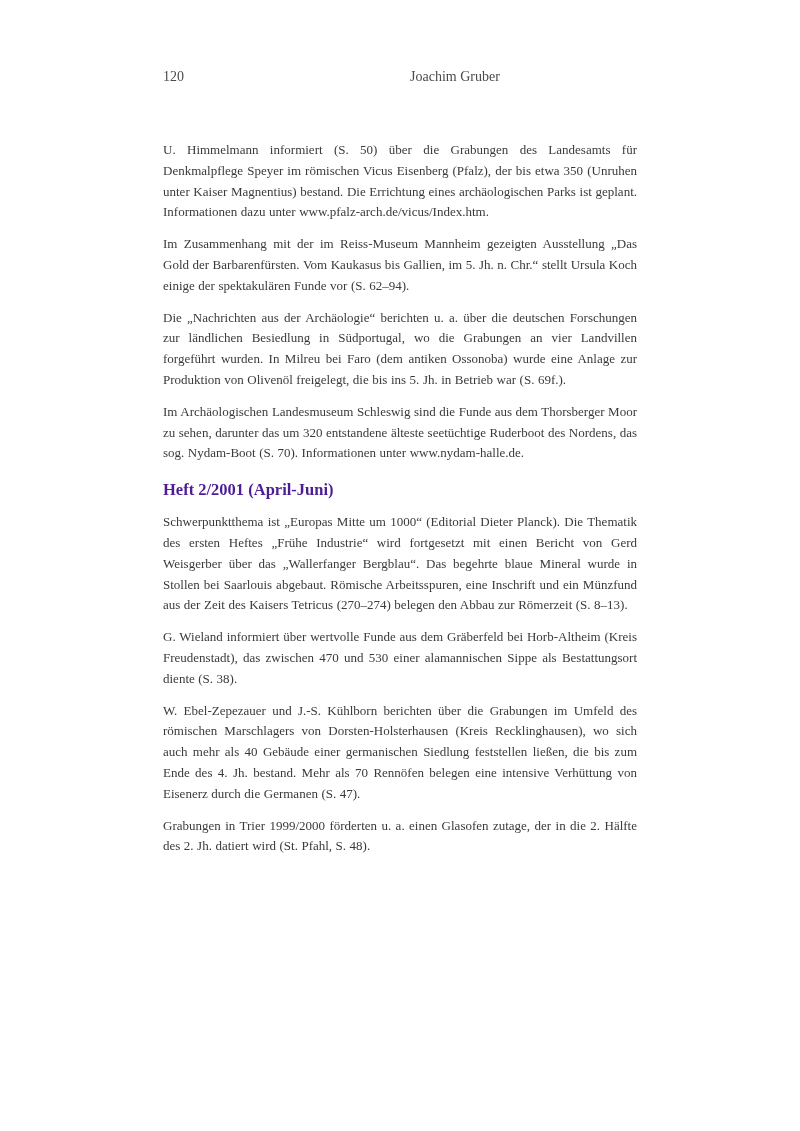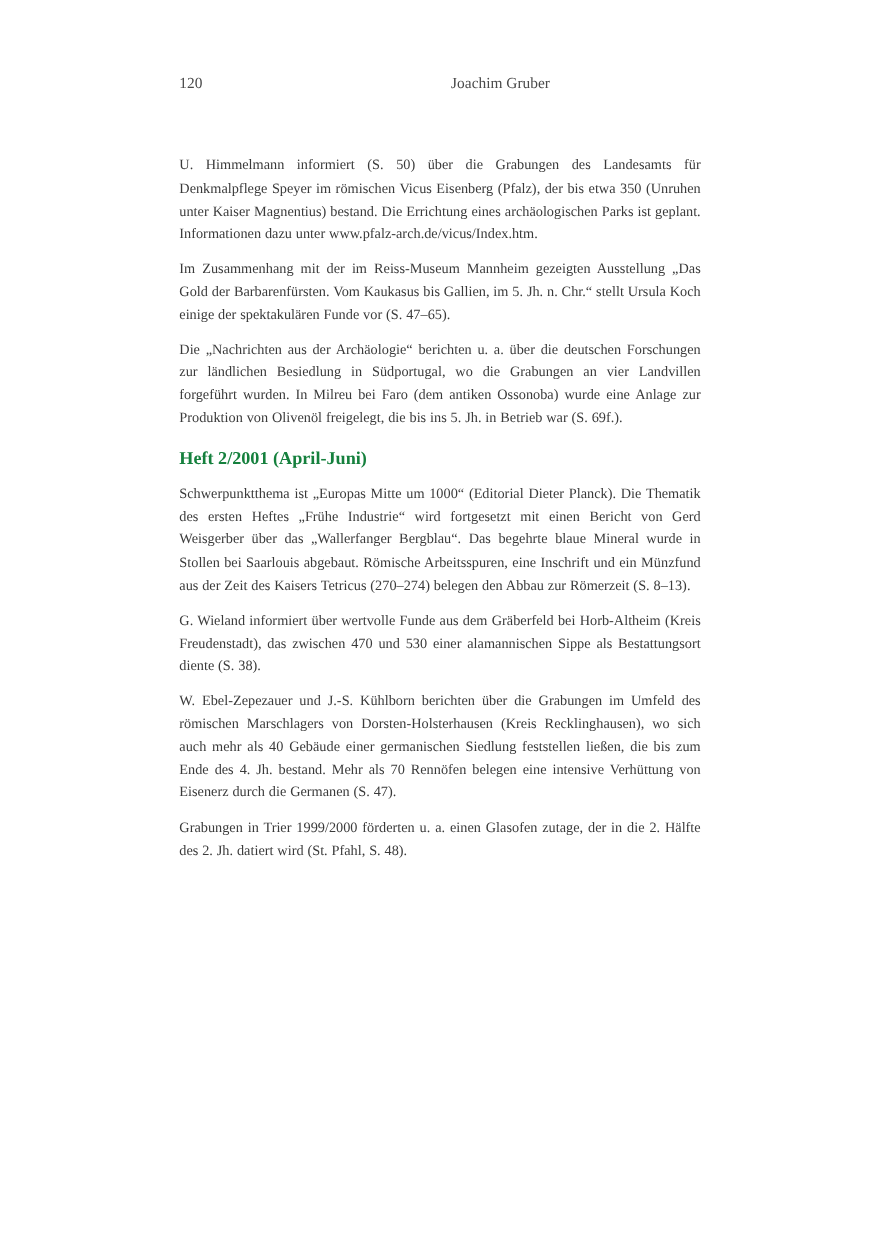--- a/index.html
+++ b/index.html
@@ -53,42 +53,43 @@
     hyphens: auto;
     -webkit-hyphens: auto;
     word-spacing: 0.02em;
     color: #3a3a3a;
   }
   .text-block h2.section-heading {
     margin: 15px 0 12px 0;
     font-size: 16.5px;
     line-height: 21px;
     font-weight: bold;
-    color: #15803d;
+    color: #4c1d95;
     text-align: left;
   }
 </style>
 </head>
 <body>
 
 <div class="page">
 
   <header class="running-header">
     <span class="page-number">120</span>
     <span class="running-head">Joachim Gruber</span>
   </header>
 
   <main class="text-block">
 
     <p>U. Himmelmann informiert (S. 50) über die Grabungen des Landesamts für Denkmalpflege Speyer im römischen Vicus Eisenberg (Pfalz), der bis etwa 350 (Unruhen unter Kaiser Magnentius) bestand. Die Errichtung eines archäologischen Parks ist geplant. Informationen dazu unter www.pfalz-arch.de/vicus/Index.htm.</p>
 
-    <p>Im Zusammenhang mit der im Reiss-Museum Mannheim gezeigten Ausstellung „Das Gold der Barbarenfürsten. Vom Kaukasus bis Gallien, im 5. Jh. n. Chr.“ stellt Ursula Koch einige der spektakulären Funde vor (S. 47–65).</p>
+    <p>Im Zusammenhang mit der im Reiss-Museum Mannheim gezeigten Ausstellung „Das Gold der Barbarenfürsten. Vom Kaukasus bis Gallien, im 5. Jh. n. Chr.“ stellt Ursula Koch einige der spektakulären Funde vor (S. 62–94).</p>
 
     <p>Die „Nachrichten aus der Archäologie“ berichten u. a. über die deutschen Forschungen zur ländlichen Besiedlung in Südportugal, wo die Grabungen an vier Landvillen forgeführt wurden. In Milreu bei Faro (dem antiken Ossonoba) wurde eine Anlage zur Produktion von Olivenöl freigelegt, die bis ins 5. Jh. in Betrieb war (S. 69f.).</p>
 
+    <p>Im Archäologischen Landesmuseum Schleswig sind die Funde aus dem Thorsberger Moor zu sehen, darunter das um 320 entstandene älteste seetüchtige Ruderboot des Nordens, das sog. Nydam-Boot (S. 70). Informationen unter www.nydam-halle.de.</p>
 
     <h2 class="section-heading">Heft 2/2001 (April-Juni)</h2>
 
     <p>Schwerpunktthema ist „Europas Mitte um 1000“ (Editorial Dieter Planck). Die Thematik des ersten Heftes „Frühe Industrie“ wird fortgesetzt mit einen Bericht von Gerd Weisgerber über das „Wallerfanger Bergblau“. Das begehrte blaue Mineral wurde in Stollen bei Saarlouis abgebaut. Römische Arbeitsspuren, eine Inschrift und ein Münzfund aus der Zeit des Kaisers Tetricus (270–274) belegen den Abbau zur Römerzeit (S. 8–13).</p>
 
     <p>G. Wieland informiert über wertvolle Funde aus dem Gräberfeld bei Horb-Altheim (Kreis Freudenstadt), das zwischen 470 und 530 einer alamannischen Sippe als Bestattungsort diente (S. 38).</p>
 
     <p>W. Ebel-Zepezauer und J.-S. Kühlborn berichten über die Grabungen im Umfeld des römischen Marschlagers von Dorsten-Holsterhausen (Kreis Recklinghausen), wo sich auch mehr als 40 Gebäude einer germanischen Siedlung feststellen ließen, die bis zum Ende des 4. Jh. bestand. Mehr als 70 Rennöfen belegen eine intensive Verhüttung von Eisenerz durch die Germanen (S. 47).</p>
 
     <p>Grabungen in Trier 1999/2000 förderten u. a. einen Glasofen zutage, der in die 2. Hälfte des 2. Jh. datiert wird (St. Pfahl, S. 48).</p>

